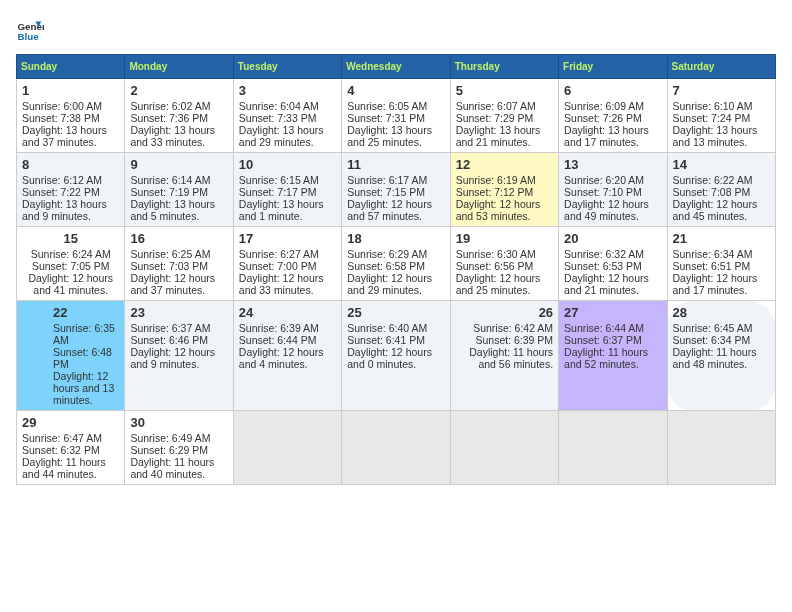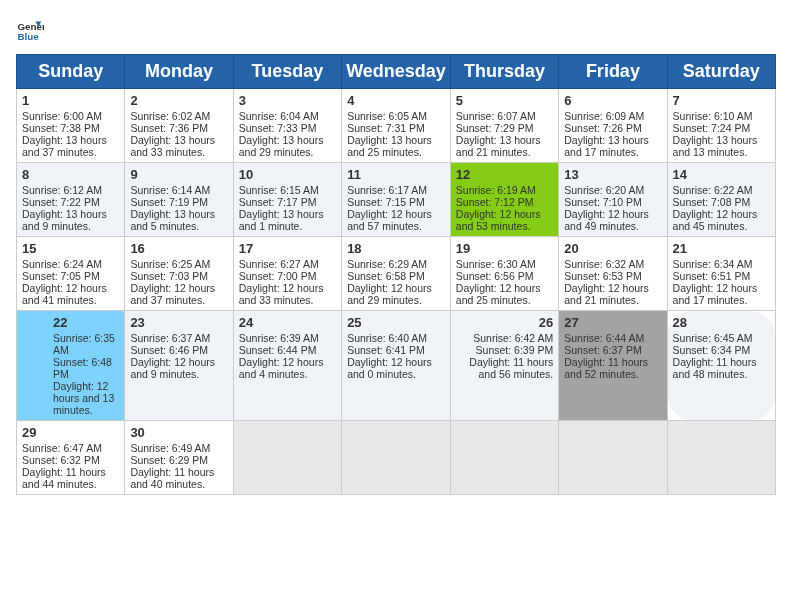--- a/index.html
+++ b/index.html
@@ -37,25 +37,25 @@
     .subtitle {
       font-size: 14px;
       color: #555;
     }
     .calendar {
       width: 100%;
       border-collapse: collapse;
     }
     .calendar th {
       background: #2563a8;
-      color: #ffffff;
-      font-size: 18px;
+      color: #bef264;
+      font-size: 10px;
       font-weight: bold;
       padding: 6px 4px;
-      text-align: center;
+      text-align: left;
       border: 1px solid #1a4f8a;
     }
     .calendar td {
       vertical-align: top;
       border: 1px solid #ccc;
       padding: 4px 5px;
       font-size: 10.5px;
       color: #333;
       width: calc(100% / 7);
       background: #fff;
@@ -170,41 +170,41 @@
         <span>Sunrise: 6:15 AM</span><br>
         <span>Sunset: 7:17 PM</span><br>
         <span>Daylight: 13 hours and 1 minute.</span>
       </td>
         <td style="background: rgb(240, 244, 248);">
         <span class="day-num">11</span>
         <span>Sunrise: 6:17 AM</span><br>
         <span>Sunset: 7:15 PM</span><br>
         <span>Daylight: 12 hours and 57 minutes.</span>
       </td>
-        <td style="background: #84cc16;">
+        <td style="background: #fef9c3;">
         <span class="day-num">12</span>
         <span>Sunrise: 6:19 AM</span><br>
         <span>Sunset: 7:12 PM</span><br>
         <span>Daylight: 12 hours and 53 minutes.</span>
       </td>
         <td style="background: rgb(240, 244, 248);">
         <span class="day-num">13</span>
         <span>Sunrise: 6:20 AM</span><br>
         <span>Sunset: 7:10 PM</span><br>
         <span>Daylight: 12 hours and 49 minutes.</span>
       </td>
         <td style="background: rgb(240, 244, 248);">
         <span class="day-num">14</span>
         <span>Sunrise: 6:22 AM</span><br>
         <span>Sunset: 7:08 PM</span><br>
         <span>Daylight: 12 hours and 45 minutes.</span>
       </td>
       </tr>
       <tr>
-        <td style="background: rgb(255, 255, 255);">
+        <td style="background: rgb(255, 255, 255); text-align: center;">
         <span class="day-num">15</span>
         <span>Sunrise: 6:24 AM</span><br>
         <span>Sunset: 7:05 PM</span><br>
         <span>Daylight: 12 hours and 41 minutes.</span>
       </td>
         <td style="background: rgb(255, 255, 255);">
         <span class="day-num">16</span>
         <span>Sunrise: 6:25 AM</span><br>
         <span>Sunset: 7:03 PM</span><br>
         <span>Daylight: 12 hours and 37 minutes.</span>
@@ -264,21 +264,21 @@
         <span>Sunrise: 6:40 AM</span><br>
         <span>Sunset: 6:41 PM</span><br>
         <span>Daylight: 12 hours and 0 minutes.</span>
       </td>
         <td style="background: rgb(240, 244, 248); text-align: right;">
         <span class="day-num">26</span>
         <span>Sunrise: 6:42 AM</span><br>
         <span>Sunset: 6:39 PM</span><br>
         <span>Daylight: 11 hours and 56 minutes.</span>
       </td>
-        <td style="background: #a3a3a3;">
+        <td style="background: #c4b5fd;">
         <span class="day-num">27</span>
         <span>Sunrise: 6:44 AM</span><br>
         <span>Sunset: 6:37 PM</span><br>
         <span>Daylight: 11 hours and 52 minutes.</span>
       </td>
         <td style="background: rgb(240, 244, 248); border-radius: 27px;">
         <span class="day-num">28</span>
         <span>Sunrise: 6:45 AM</span><br>
         <span>Sunset: 6:34 PM</span><br>
         <span>Daylight: 11 hours and 48 minutes.</span>

